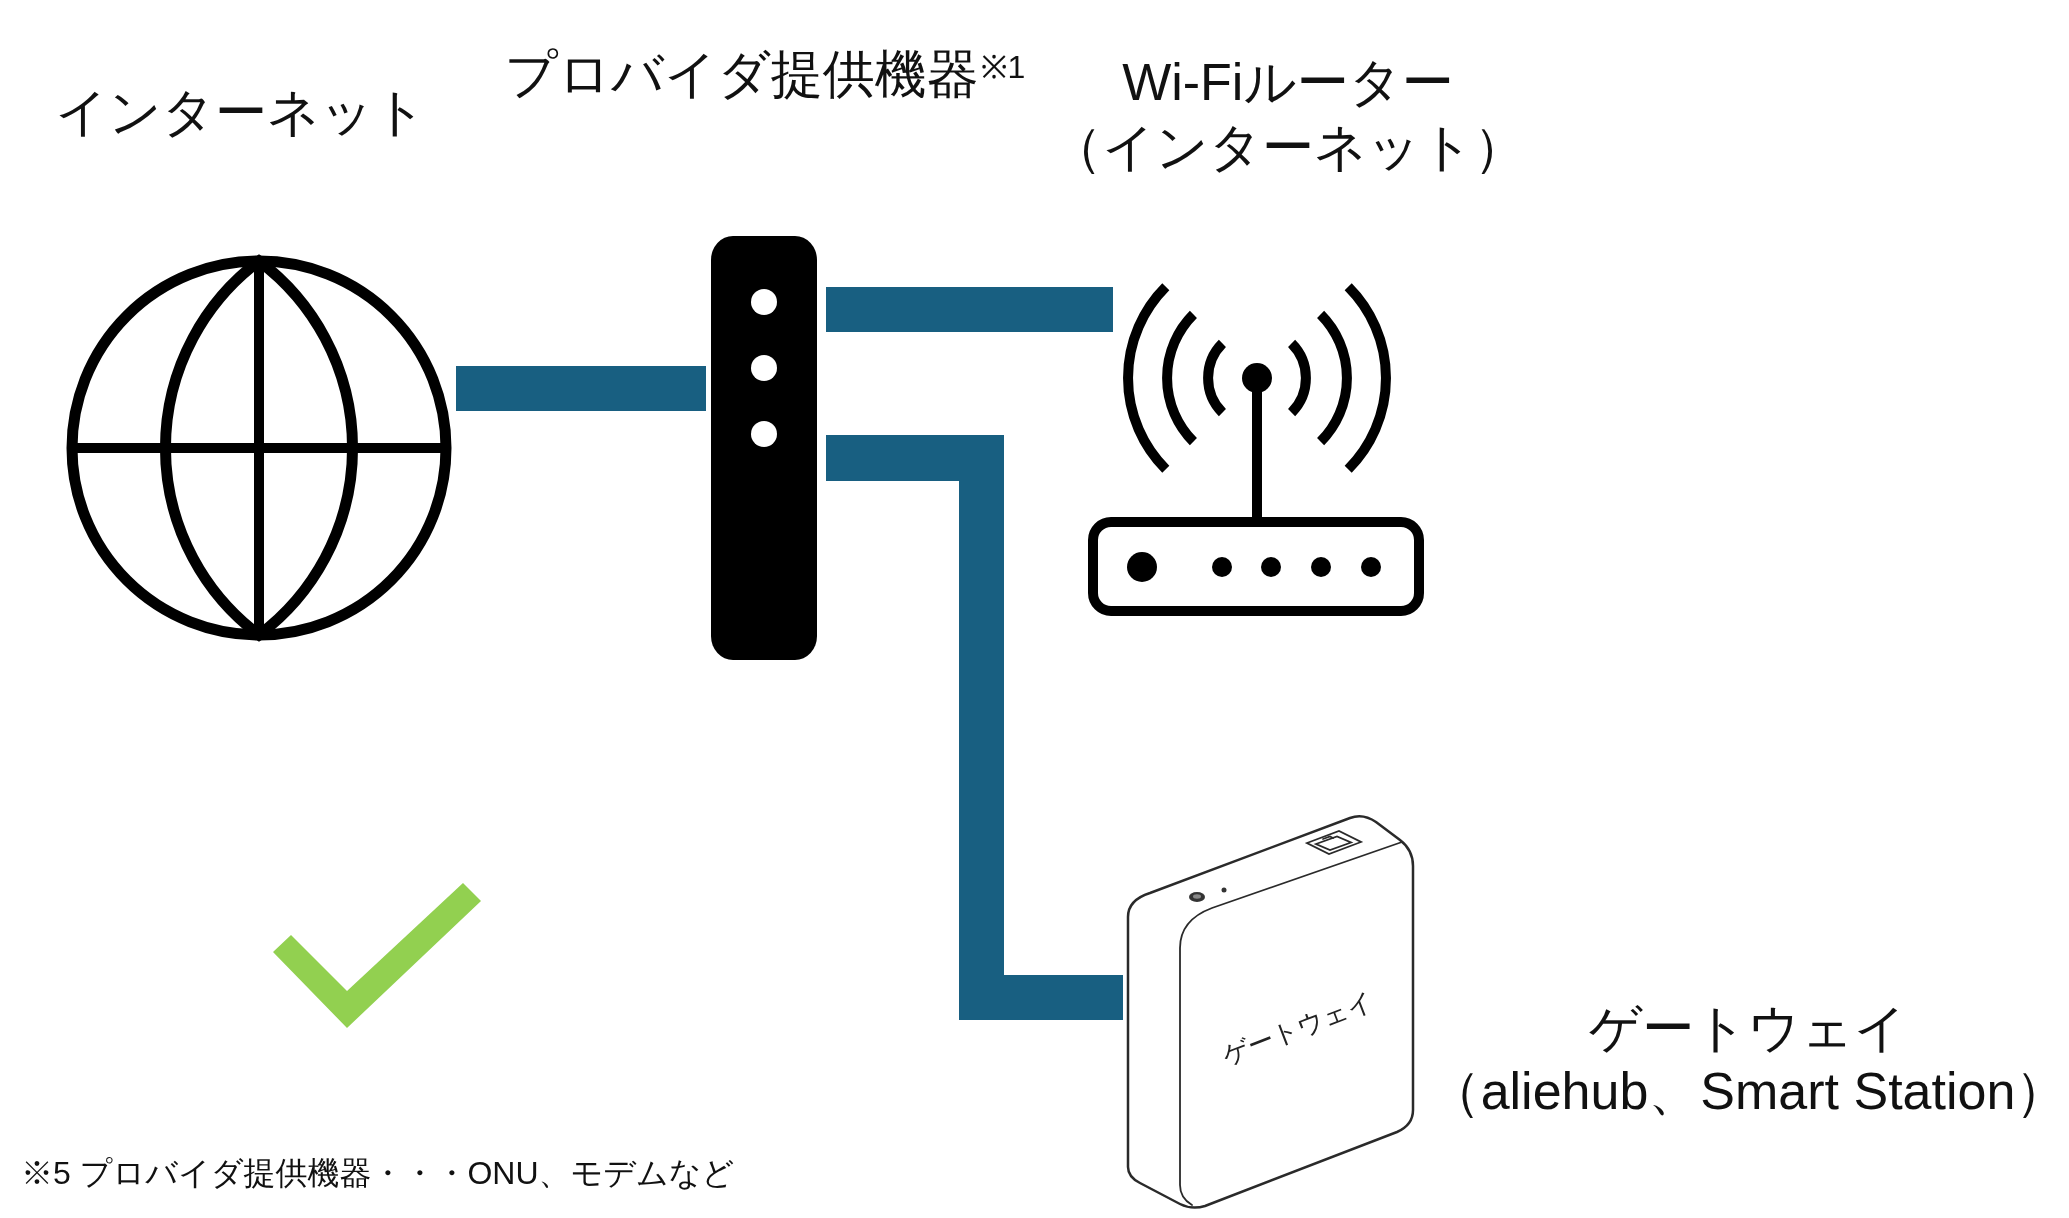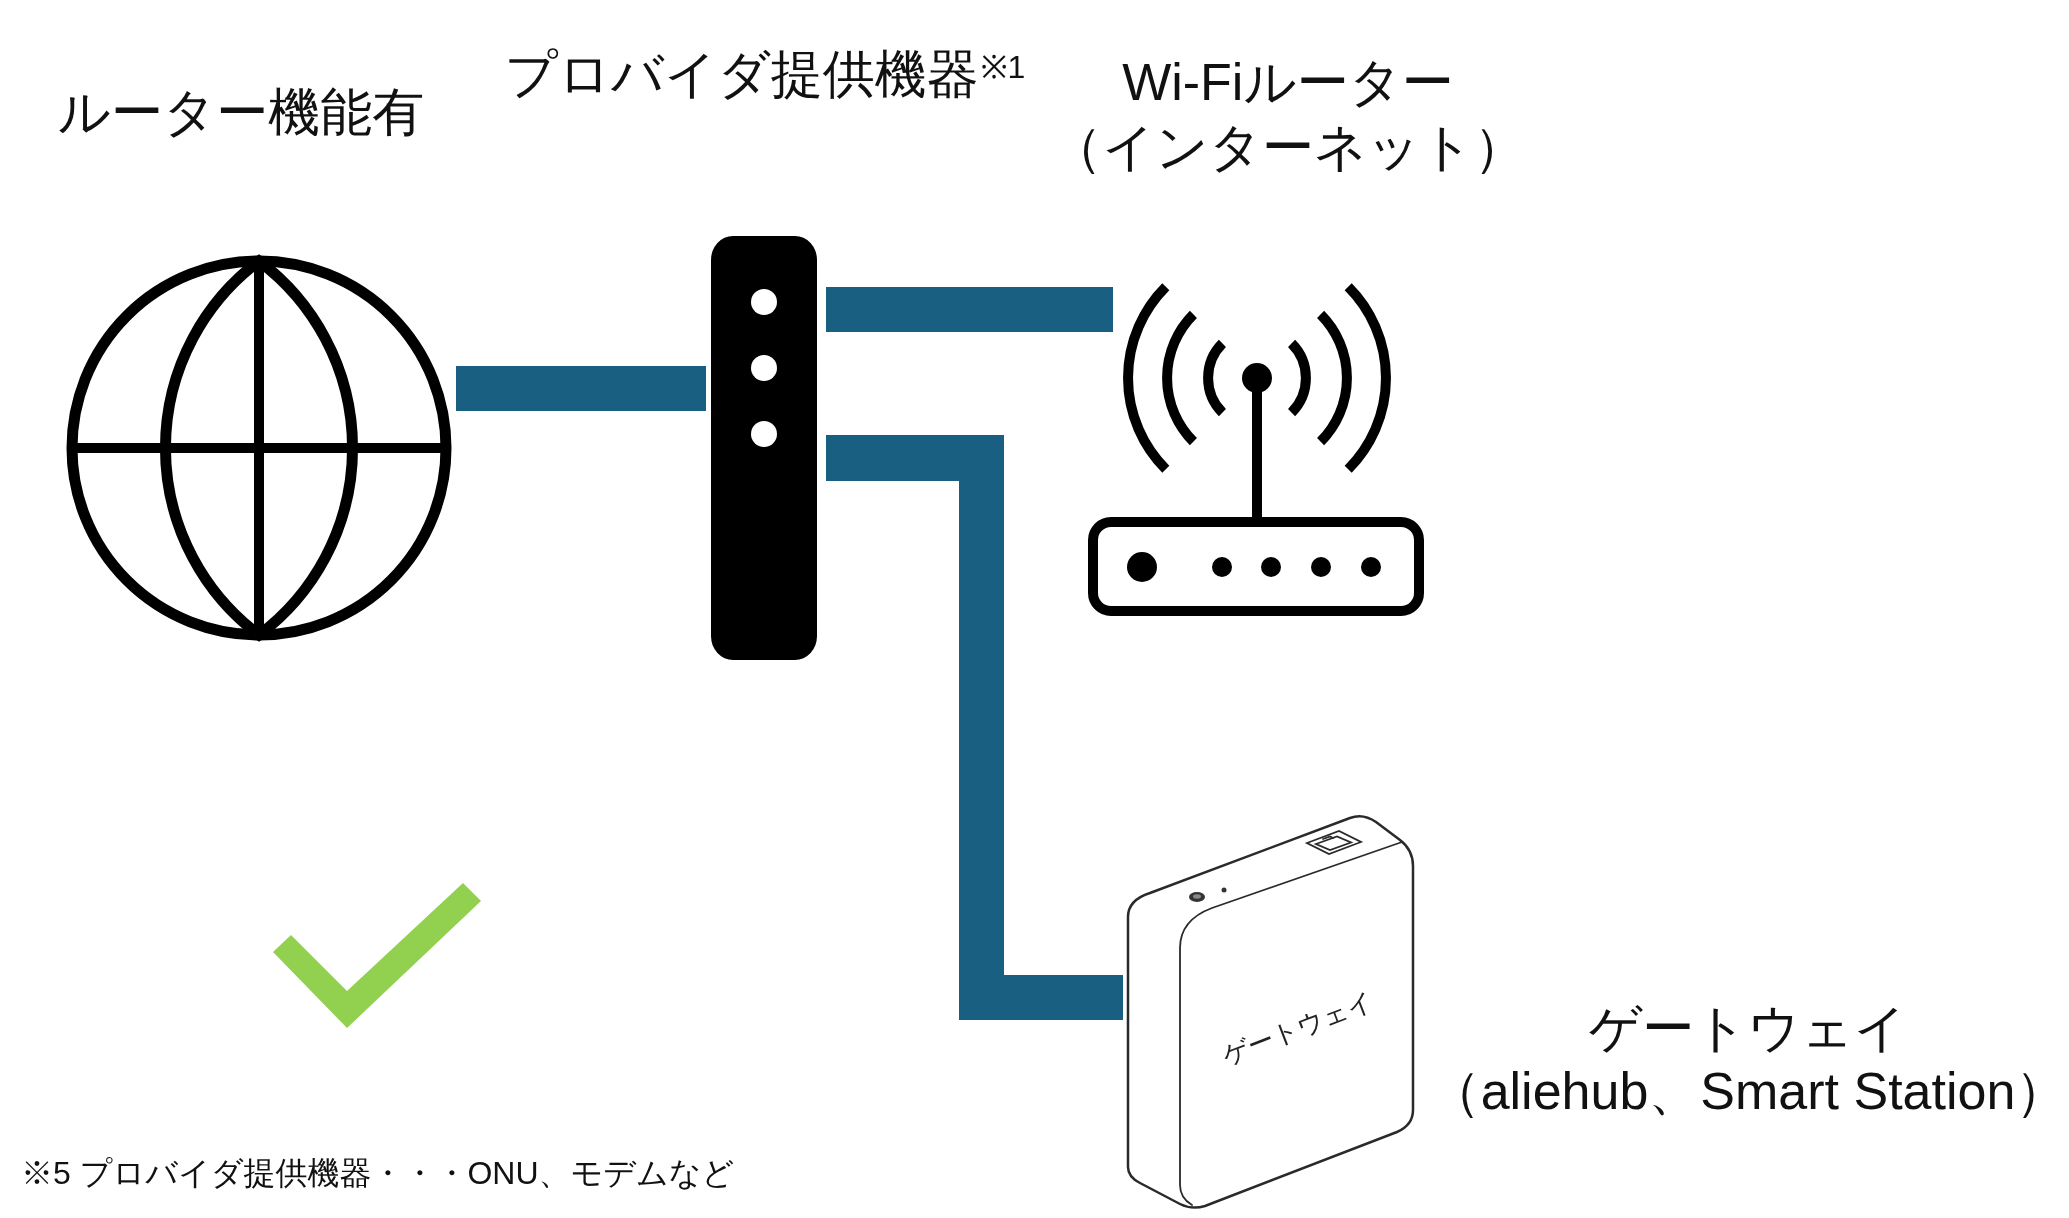--- a/index.html
+++ b/index.html
@@ -123,21 +123,21 @@
       <polygon class="device-line" points="1316,844 1337,836.5 1351,842.5 1330,850"></polygon>
       <polyline class="device-line" points="1323,839 1330,836.5 1333,838"></polyline>
     </g>
     <text class="device-text" x="1298" y="1037" text-anchor="middle" transform="rotate(-21 1298 1028)">ゲートウェイ</text>
   </g>
 
   <polygon class="check" points="273,952 291,935 347,991 463,883 481,901 347,1028"></polygon>
 </svg>
 
 <div class="label" style="left:41px; top:80px; width:400px;">
-  <span class="line">ルーター機能有</span>
+  <span class="line">インターネット</span>
 </div>
 
 <div class="label" style="left:415px; top:42px; width:700px;">
   <span class="line"><span>プロバイダ提供機器</span><sup>※1</sup></span>
 </div>
 
 <div class="label" style="left:938px; top:26px; width:700px;margin-top:24px;">
   <span class="line">Wi-Fiルーター</span>
   <span class="line">（インターネット）</span>
 </div>

